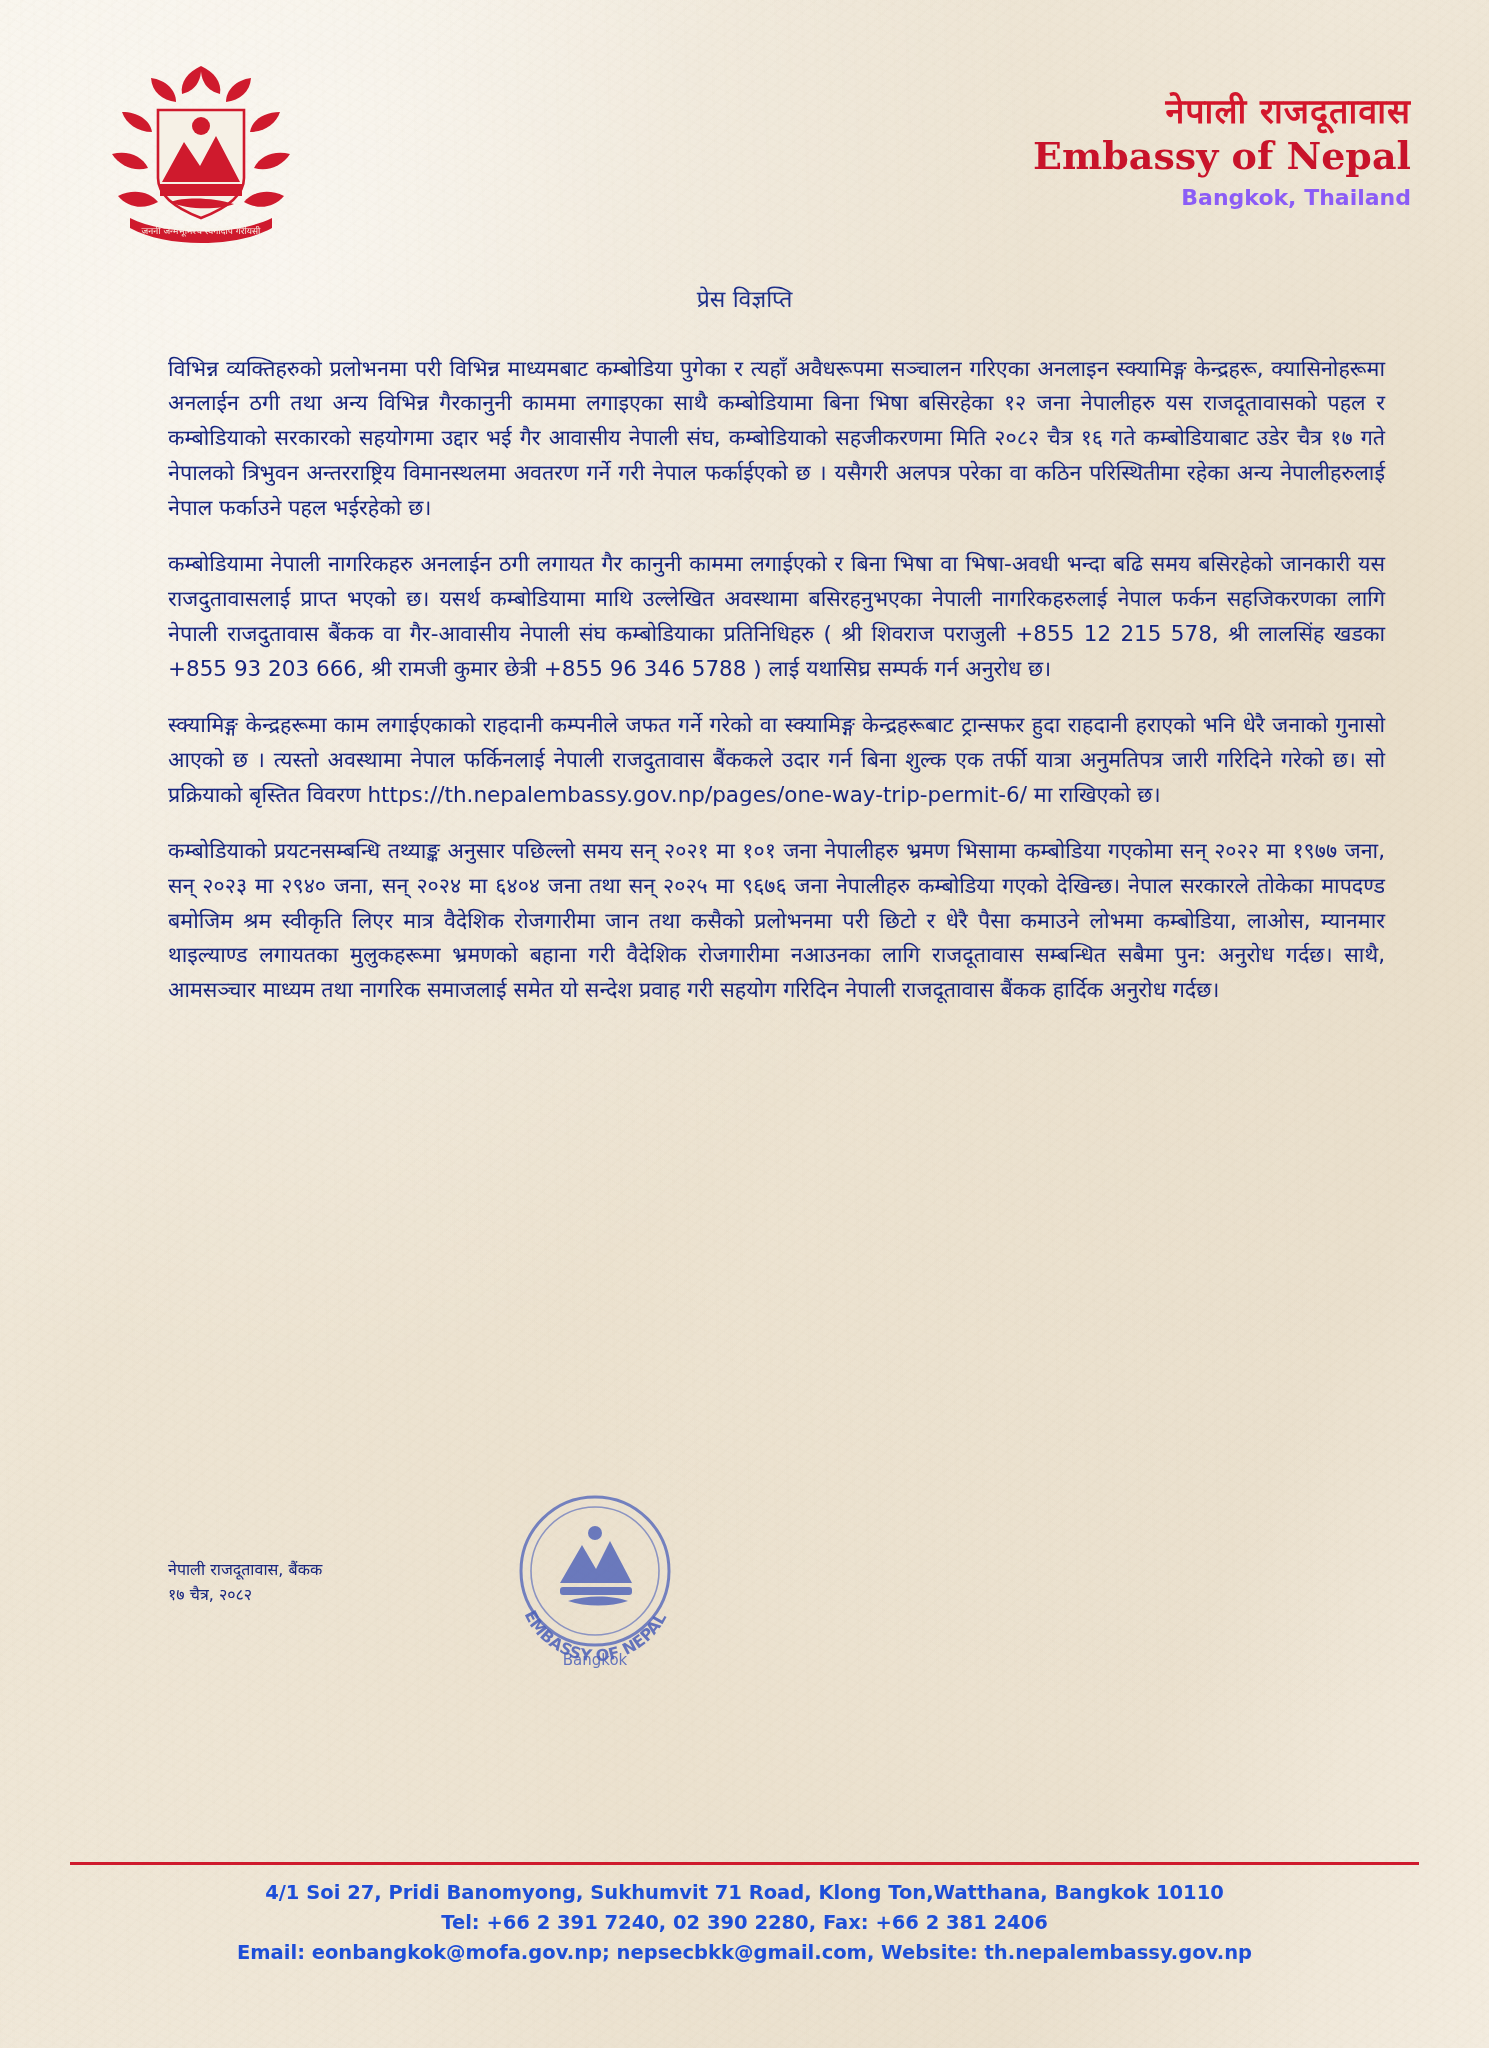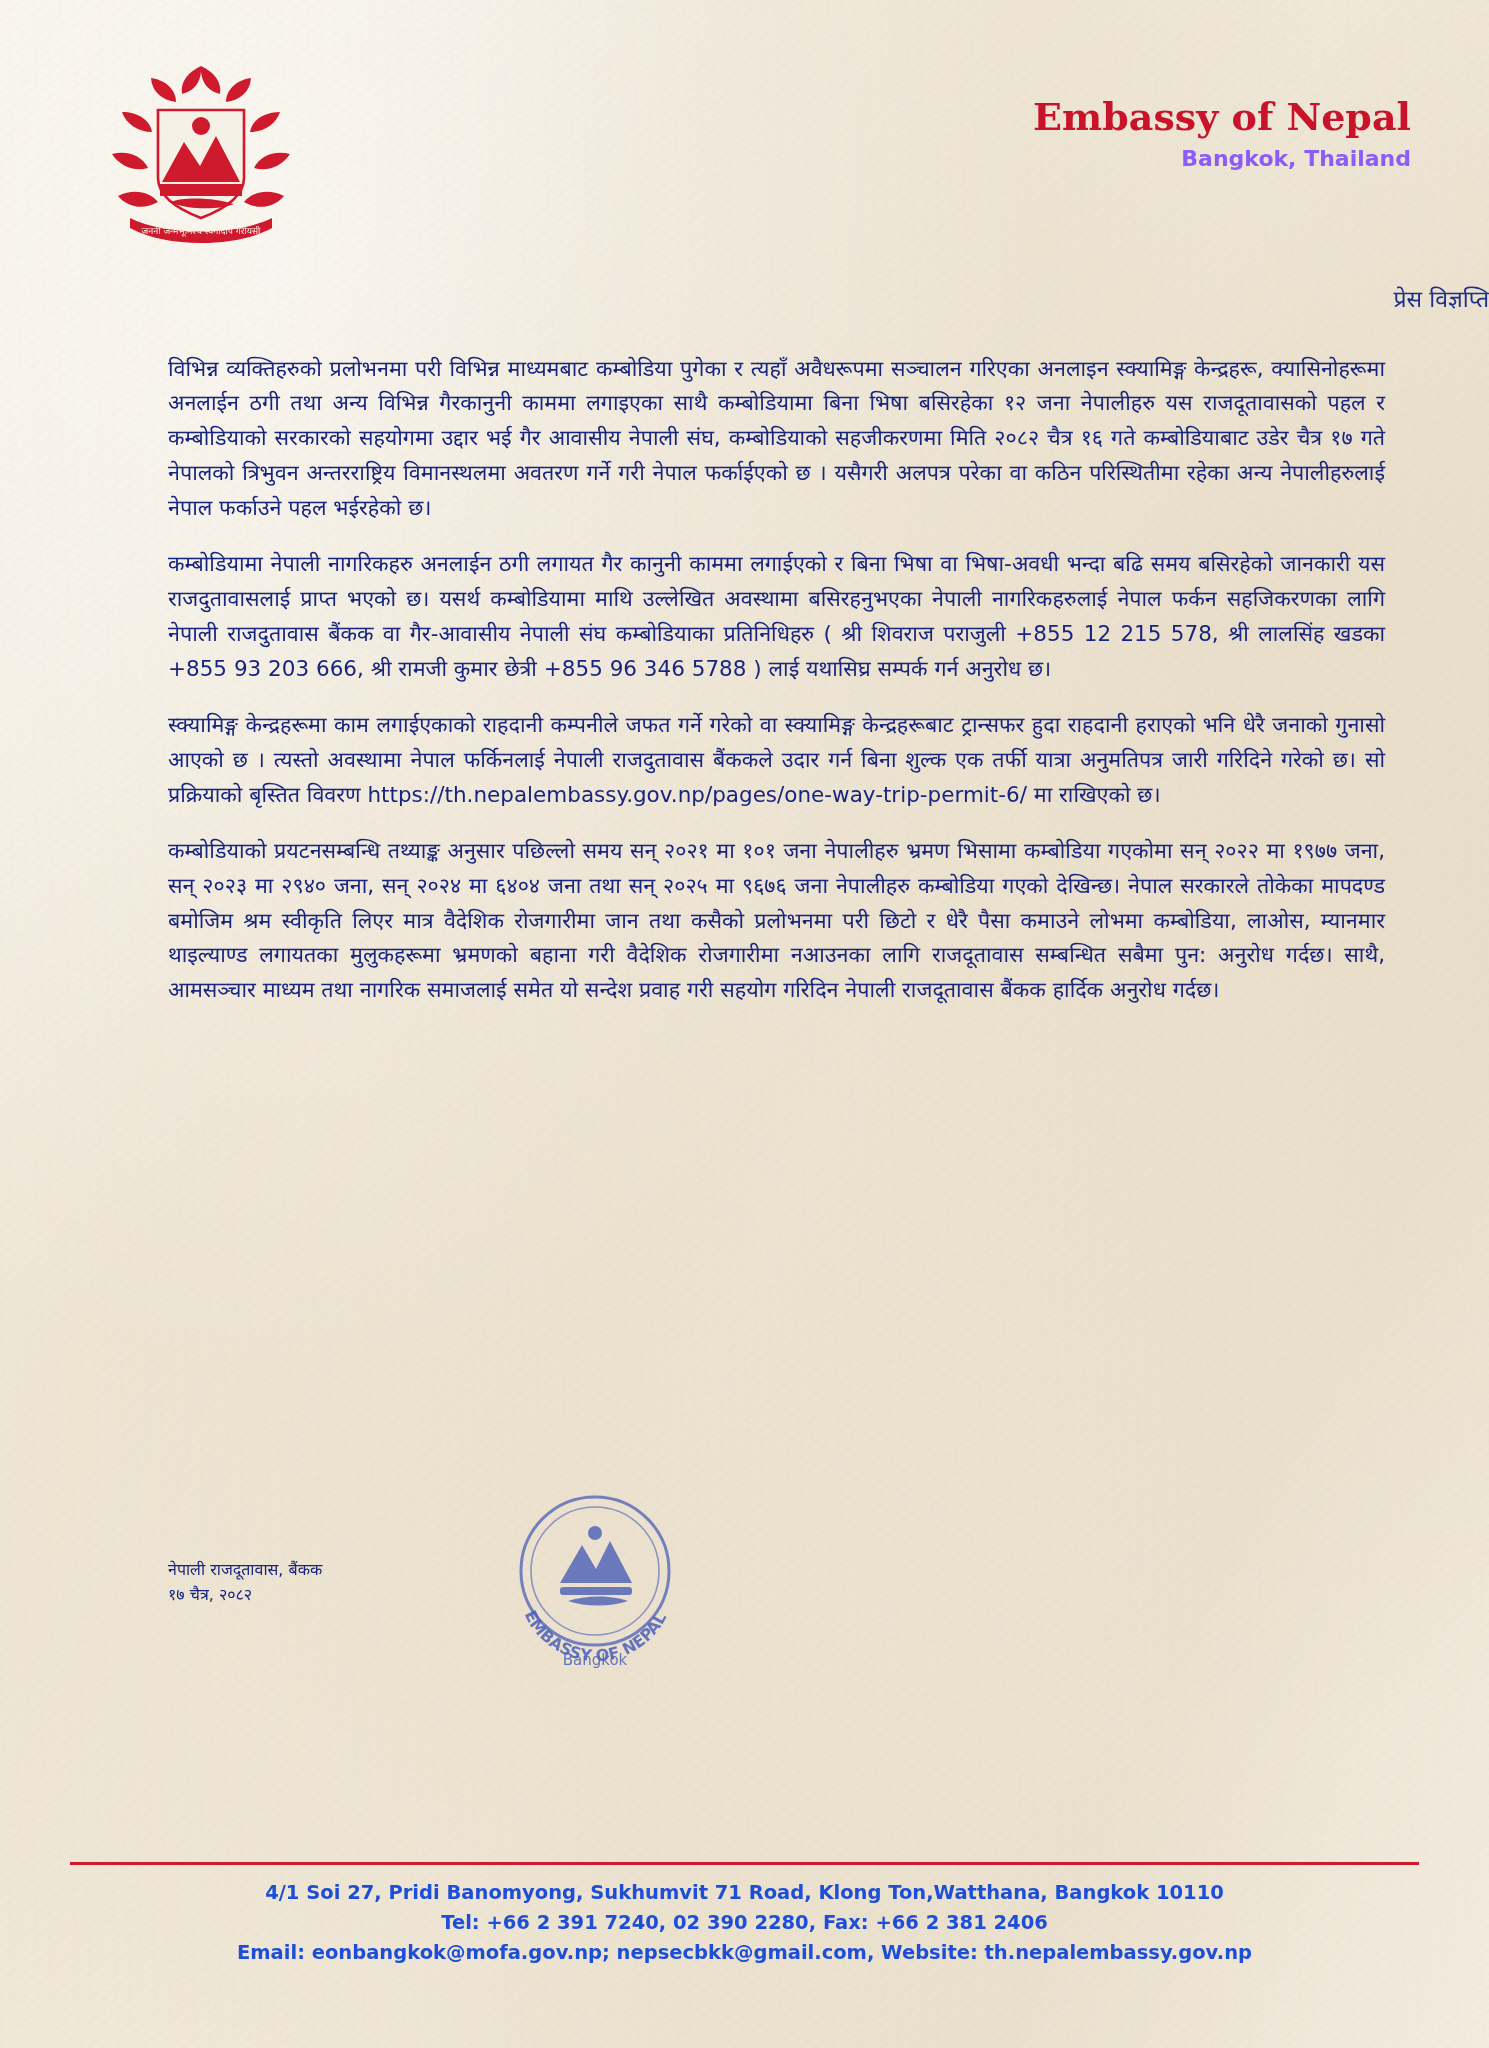--- a/index.html
+++ b/index.html
@@ -76,21 +76,21 @@
     font-weight: bold;
     margin-top: 6px;
     color: #8b5cf6;
   }
 
   
   .doc-title {
     position: absolute;
     left: 0; right: 0;
     top: 282px;
-    text-align: right;
+    text-align: center;
     font-size: 23px;
     color: #1d2f8a;
     font-family: "DejaVu Sans", sans-serif;
   }
   .body-wrap {
     position: absolute;
     left: 168px;
     right: 104px;
     top: 330px;
   }
@@ -183,20 +183,21 @@
       </g>
 
       <g>
         <path d="M34 160 C70 178 140 178 176 160 L176 170 C140 190 70 190 34 170 Z" fill="#cf1a2d"></path>
         <text x="105" y="176" font-size="9" fill="#f6f1e6" text-anchor="middle" font-family="DejaVu Sans, sans-serif">जननी जन्मभूमिश्च स्वर्गादपि गरीयसी</text>
       </g>
     </svg>
   </div>
 
   <div class="header-text">
+    <div class="hdr-np">नेपाली राजदूतावास</div>
     <div class="hdr-en">Embassy of Nepal</div>
     <div class="hdr-city">Bangkok, Thailand</div>
   </div>
 
   <div class="doc-title">प्रेस विज्ञप्ति</div>
 
   <div class="body-wrap">
     <p class="para first">विभिन्न व्यक्तिहरुको प्रलोभनमा परी विभिन्न माध्यमबाट कम्बोडिया पुगेका र त्यहाँ अवैधरूपमा सञ्चालन गरिएका अनलाइन स्क्यामिङ्ग केन्द्रहरू, क्यासिनोहरूमा अनलाईन ठगी तथा अन्य विभिन्न गैरकानुनी काममा लगाइएका साथै कम्बोडियामा बिना भिषा बसिरहेका १२ जना नेपालीहरु यस राजदूतावासको पहल र कम्बोडियाको सरकारको सहयोगमा उद्दार भई गैर आवासीय नेपाली संघ, कम्बोडियाको सहजीकरणमा मिति २०८२ चैत्र १६ गते कम्बोडियाबाट उडेर चैत्र १७ गते नेपालको त्रिभुवन अन्तरराष्ट्रिय विमानस्थलमा अवतरण गर्ने गरी नेपाल फर्काईएको छ । यसैगरी अलपत्र परेका वा कठिन परिस्थितीमा रहेका अन्य नेपालीहरुलाई नेपाल फर्काउने पहल भईरहेको छ।</p>
     <p class="para">कम्बोडियामा नेपाली नागरिकहरु अनलाईन ठगी लगायत गैर कानुनी काममा लगाईएको र बिना भिषा वा भिषा-अवधी भन्दा बढि समय बसिरहेको जानकारी यस राजदुतावासलाई प्राप्त भएको छ। यसर्थ कम्बोडियामा माथि उल्लेखित अवस्थामा बसिरहनुभएका नेपाली नागरिकहरुलाई नेपाल फर्कन सहजिकरणका लागि नेपाली राजदुतावास बैंकक वा गैर-आवासीय नेपाली संघ कम्बोडियाका प्रतिनिधिहरु ( श्री शिवराज पराजुली +855 12 215 578, श्री लालसिंह खडका +855 93 203 666, श्री रामजी कुमार छेत्री +855 96 346 5788 ) लाई यथासिघ्र सम्पर्क गर्न अनुरोध छ।</p>
     <p class="para">स्क्यामिङ्ग केन्द्रहरूमा काम लगाईएकाको राहदानी कम्पनीले जफत गर्ने गरेको वा स्क्यामिङ्ग केन्द्रहरूबाट ट्रान्सफर हुदा राहदानी हराएको भनि धेरै जनाको गुनासो आएको छ । त्यस्तो अवस्थामा नेपाल फर्किनलाई नेपाली राजदुतावास बैंककले उदार गर्न बिना शुल्क एक तर्फी यात्रा अनुमतिपत्र जारी गरिदिने गरेको छ। सो प्रक्रियाको बृस्तित विवरण https://th.nepalembassy.gov.np/pages/one-way-trip-permit-6/ मा राखिएको छ।</p>

